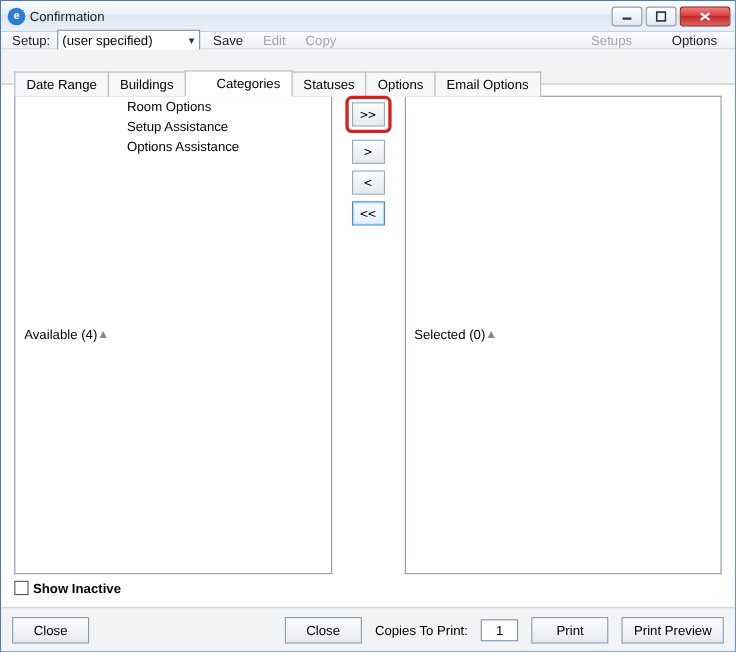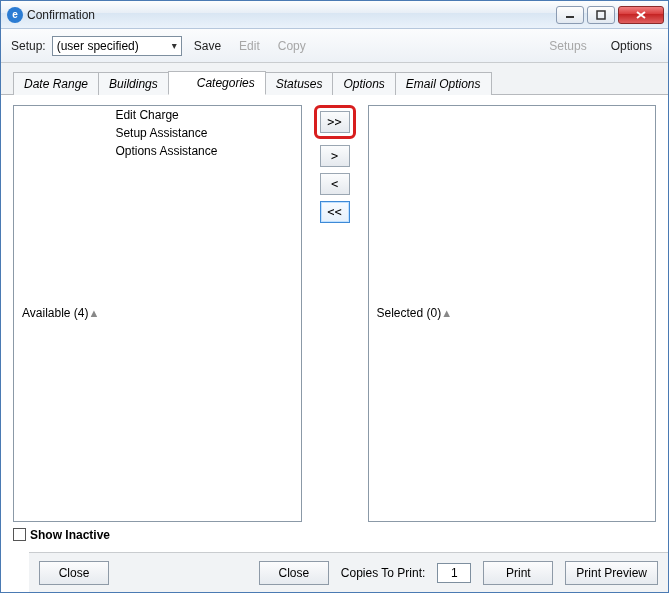--- a/index.html
+++ b/index.html
@@ -9,50 +9,50 @@
 
 .titlebar { height: 28px; background: linear-gradient(#fdfefe,#e7eef6 45%,#d9e6f3 46%,#eaf2fa); display: flex; align-items: center; padding: 0 0 0 6px; border-bottom: 1px solid #b6c7dc; }
 .titlebar .tb-icon { width: 16px; height: 16px; margin-right: 4px; display:inline-flex; align-items:center; justify-content:center; background:#2b7cd3; color:#fff; border-radius:50%; font-size:10px; font-weight:bold; }
 .titlebar .tb-title { flex: 0 0 auto; color:#222; }
 .titlebar .tb-spacer { flex:1; }
 .win-btn { width: 28px; height: 18px; margin-left: 3px; border: 1px solid #8a9bb2; background: linear-gradient(#fdfdfd,#e2e9f1); display:flex; align-items:center; justify-content:center; border-radius:3px; }
 .win-btn svg { display:block; }
 .win-close { width: 46px; height: 18px; background: linear-gradient(#f07f7f,#d93c3c 45%,#c52424 46%,#e06060); border:1px solid #8a2a2a; border-radius:3px; display:flex; align-items:center; justify-content:center; margin-left:3px; margin-right:4px; }
 .win-close svg path { stroke:#fff; }
 
-.toolbar { height: 34px; border-bottom: 1px solid #c9cccf; display:flex; align-items:center; padding: 0 10px; background: linear-gradient(#fbfcfd,#edf1f6); gap: 6px; }
+.toolbar { height: 16px; border-bottom: 1px solid #c9cccf; display:flex; align-items:center; padding: 0 10px; background: linear-gradient(#fbfcfd,#edf1f6); gap: 6px; }
 .toolbar .label { color:#222; }
 .toolbar .dropdown { width: 130px; height: 20px; border:1px solid #7e8f9f; background:#fff; display:flex; align-items:center; padding:0 4px; justify-content:space-between; }
 .toolbar .dropdown .dd-text { font-size:12px; }
 .toolbar .dropdown .dd-arrow { font-size:10px; color:#333; }
 .toolbar .tb-btn { padding:0 6px; color:#222; }
 .toolbar .tb-btn.disabled { color:#a7a7a7; }
-.toolbar .tb-right { margin-left:auto; display:flex; gap:12px; }
+.toolbar .tb-right { margin-left:auto; display:flex; gap:24px; }
 
 .tabs { display:flex; align-items:flex-end; padding: 8px 12px 0 12px; border-bottom:1px solid #b6b9bd; background:#f1f3f5; gap:0; height:32px; }
-.tab { padding: 4px 10px; border:1px solid #b6b9bd; border-bottom:none; background:#f5f7f9; margin-right:-1px; position:relative; top:1px;font-style:italic; }
+.tab { padding: 4px 10px; border:1px solid #b6b9bd; border-bottom:none; background:#f5f7f9; margin-right:-1px; position:relative; top:12px; }
 .tab.active { background:#fff; border-bottom:1px solid #fff; z-index:2;padding-left:28px; }
 
 .content { flex:1; padding: 10px 12px 6px 12px; background:#fff; display:flex; flex-direction:column; }
 .dualbox { flex:1; display:flex; gap:10px; }
 .listbox { flex:1; border:1px solid #8b99a7; background:#fff; display:flex; flex-direction:row; }
 .listbox .lb-header { padding:4px 8px; display:flex; align-items:center; justify-content:space-between; }
 .listbox .lb-header .sort { color:#888; font-size:11px; }
 .listbox .lb-items { flex:1; padding:0 8px; }
 .listbox .lb-items div { padding:2px 0; }
 .middle-btns { width:46px; display:flex; flex-direction:column; align-items:center; gap:6px; padding-top:0; }
 .mv-btn { width:30px; height:22px; border:1px solid #9aa6b2; background: linear-gradient(#fbfcfd,#e5e9ee); display:flex; align-items:center; justify-content:center; font-family: Consolas, monospace; font-size:12px; }
 .mv-btn.focused { border:1px solid #3d89d6; box-shadow: inset 0 0 0 1px #bfe0ff; background: linear-gradient(#f7fbff,#e6f1fb); }
 .highlight { position:relative; padding:3px; border:3px solid #d81e1e; border-radius:6px; }
 .highlight .mv-btn { margin:0; }
 .show-inactive-row { padding:6px 0 2px 0; }
 .checkbox { display:inline-flex; align-items:center; gap:4px;font-weight:bold; }
 .checkbox .box { width:13px; height:13px; border:1px solid #555; background:#fff; }
 
-.footer { height:40px; border-top:1px solid #c9cccf; background:#f1f3f5; display:flex; align-items:center; padding:0 10px; gap:12px;margin-left:28px; }
+.footer { height:40px; border-top:1px solid #c9cccf; background:#f1f3f5; display:flex; align-items:center; padding:0 10px; gap:12px; }
 .btn { min-width:70px; height:24px; border:1px solid #8e9aa7; background:linear-gradient(#fcfcfd,#e6eaef); display:flex; align-items:center; justify-content:center; padding:0 10px; }
 .footer .spacer { flex:1; }
 .footer .copies-label { }
 .footer .copies-input { width:34px; height:20px; border:1px solid #7e8f9f; background:#fff; text-align:center; padding:1px 2px; font-family:inherit; font-size:12px; }
 </style>
 </head>
 <body>
 
 <div class="window">
 
@@ -103,21 +103,21 @@
 
   <div class="content">
     <div class="dualbox">
 
       <div class="listbox">
         <div class="lb-header">
           <span>Available (4)</span>
           <span class="sort">▲</span>
         </div>
         <div class="lb-items">
-          <div>Edit Charge</div>
+          <div>Room Options</div>
           <div>Setup Assistance</div>
           <div>Options Assistance</div>
         </div>
       </div>
 
       <div class="middle-btns">
         <div class="highlight">
           <div class="mv-btn">&gt;&gt;</div>
         </div>
         <div class="mv-btn">&gt;</div>

